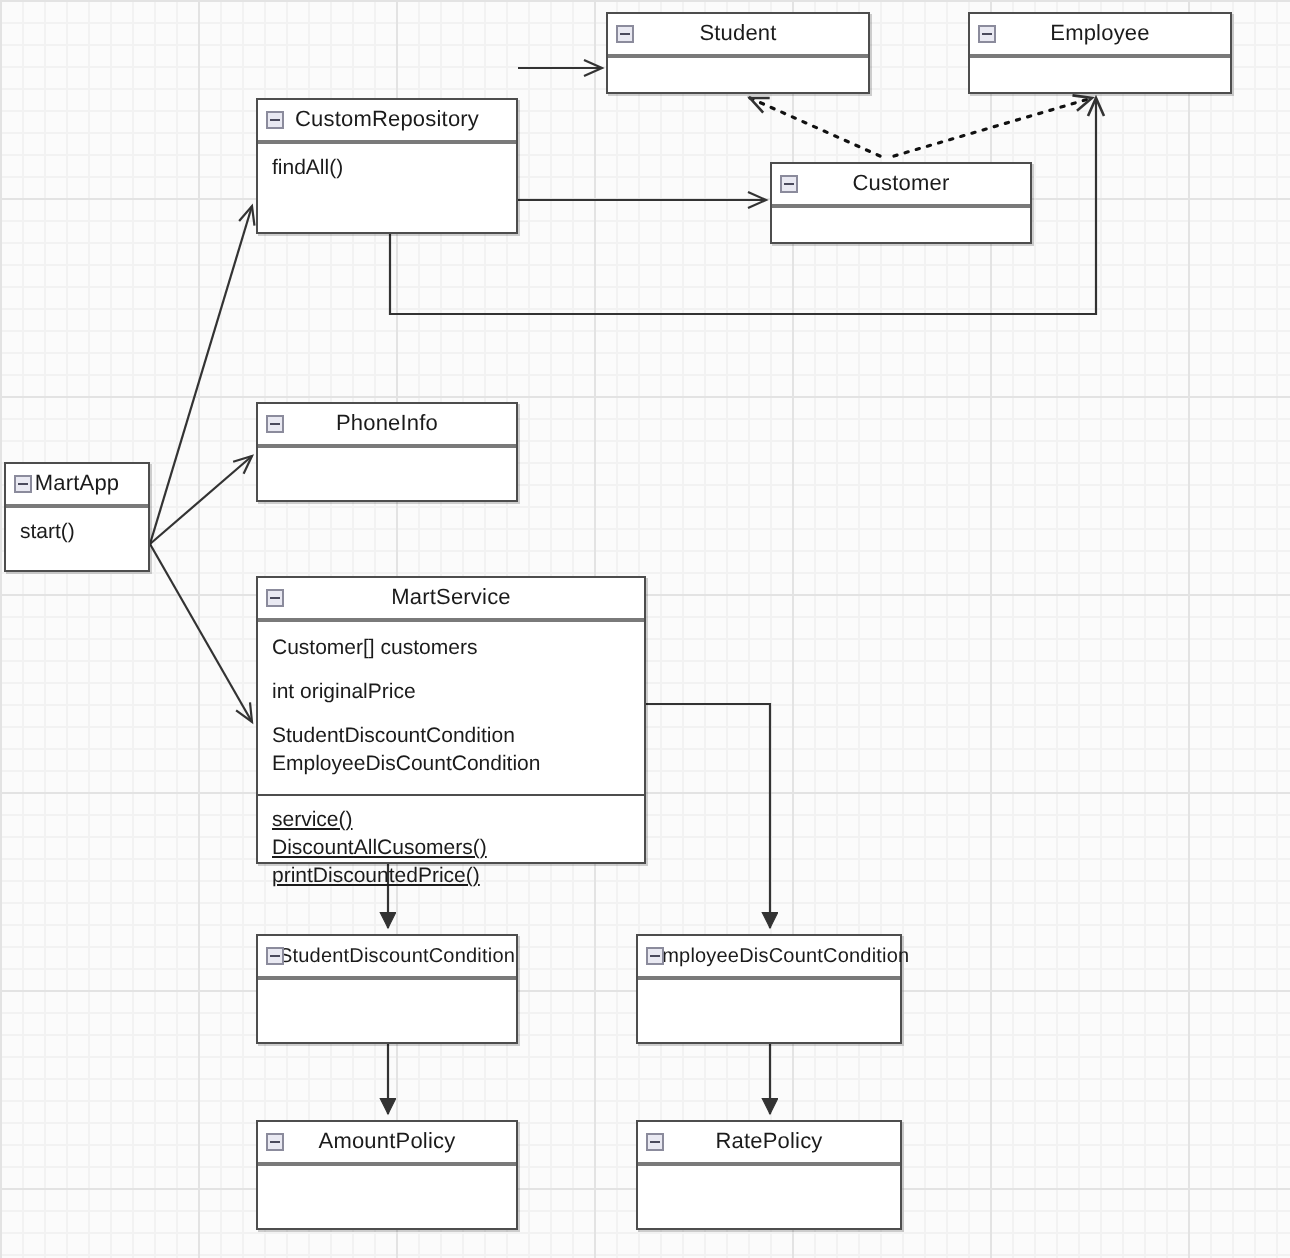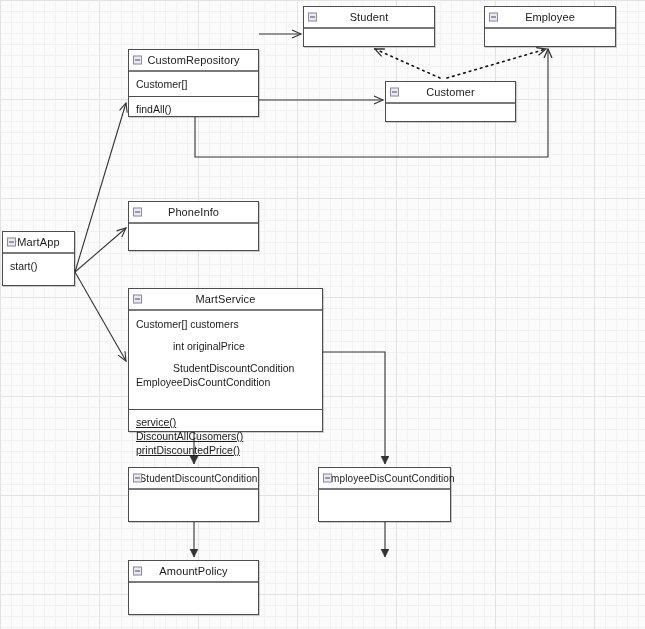--- a/index.html
+++ b/index.html
@@ -78,21 +78,21 @@
     box-sizing: border-box;
     padding: 5px 6px 5px 7px;
     border-bottom: 1px solid #4d4d4d;
     font-size: 10.5px;
     color: #1b1b1b;
     line-height: 14px;
   }
   .uml-compartment:last-child { border-bottom: none; }
   .uml-compartment.empty { padding: 0; }
   .uml-row { white-space: nowrap; }
-  .uml-row.gap { margin-top: 8px; margin-left: 37px; }
+  .uml-row.gap { margin-top: 8px; }
   .uml-row.underline { text-decoration: underline; }
 </style>
 </head>
 <body>
 
 <div id="canvas">
 
   <svg id="edges" viewBox="0 0 645 629" width="645" height="629">
     <defs>
       <marker id="mk-open" markerWidth="12" markerHeight="12" refX="10" refY="5" orient="auto" markerUnits="userSpaceOnUse">
@@ -152,23 +152,20 @@
     </div>
     <div class="uml-compartment empty"></div>
   </div>
 
   <div class="uml-class" style="left:128px; top:49px; width:131px; height:68px;">
     <div class="uml-header">
       <span class="collapse-icon"></span>
       <span class="uml-title italic">CustomRepository</span>
     </div>
     <div class="uml-compartment">
-      <div class="uml-row">Customer[]</div>
-    </div>
-    <div class="uml-compartment">
       <div class="uml-row">findAll()</div>
     </div>
   </div>
 
   <div class="uml-class" style="left:385px; top:81px; width:131px; height:41px;">
     <div class="uml-header">
       <span class="collapse-icon"></span>
       <span class="uml-title">Customer</span>
     </div>
     <div class="uml-compartment empty"></div>
@@ -190,21 +187,21 @@
       <span class="uml-title italic">PhoneInfo</span>
     </div>
     <div class="uml-compartment empty"></div>
   </div>
 
   <div class="uml-class" style="left:128px; top:288px; width:195px; height:144px;">
     <div class="uml-header">
       <span class="collapse-icon"></span>
       <span class="uml-title">MartService</span>
     </div>
-    <div class="uml-compartment" style="padding-top:6px; padding-bottom:20px;">
+    <div class="uml-compartment" style="padding-top:6px; padding-bottom:8px;">
       <div class="uml-row">Customer[] customers</div>
       <div class="uml-row gap">int originalPrice</div>
       <div class="uml-row gap">StudentDiscountCondition</div>
       <div class="uml-row">EmployeeDisCountCondition</div>
     </div>
     <div class="uml-compartment" style="padding-top:5px;">
       <div class="uml-row underline">service()</div>
       <div class="uml-row underline">DiscountAllCusomers()</div>
       <div class="uml-row underline">printDiscountedPrice()</div>
     </div>
@@ -227,14 +224,21 @@
   </div>
 
   <div class="uml-class" style="left:128px; top:560px; width:131px; height:55px;">
     <div class="uml-header">
       <span class="collapse-icon"></span>
       <span class="uml-title italic">AmountPolicy</span>
     </div>
     <div class="uml-compartment empty"></div>
   </div>
 
+  <div class="uml-class" style="left:318px; top:560px; width:133px; height:55px;">
+    <div class="uml-header">
+      <span class="collapse-icon"></span>
+      <span class="uml-title italic">RatePolicy</span>
+    </div>
+    <div class="uml-compartment empty"></div>
+  </div>
 
 </div>
 
 </body></html>

